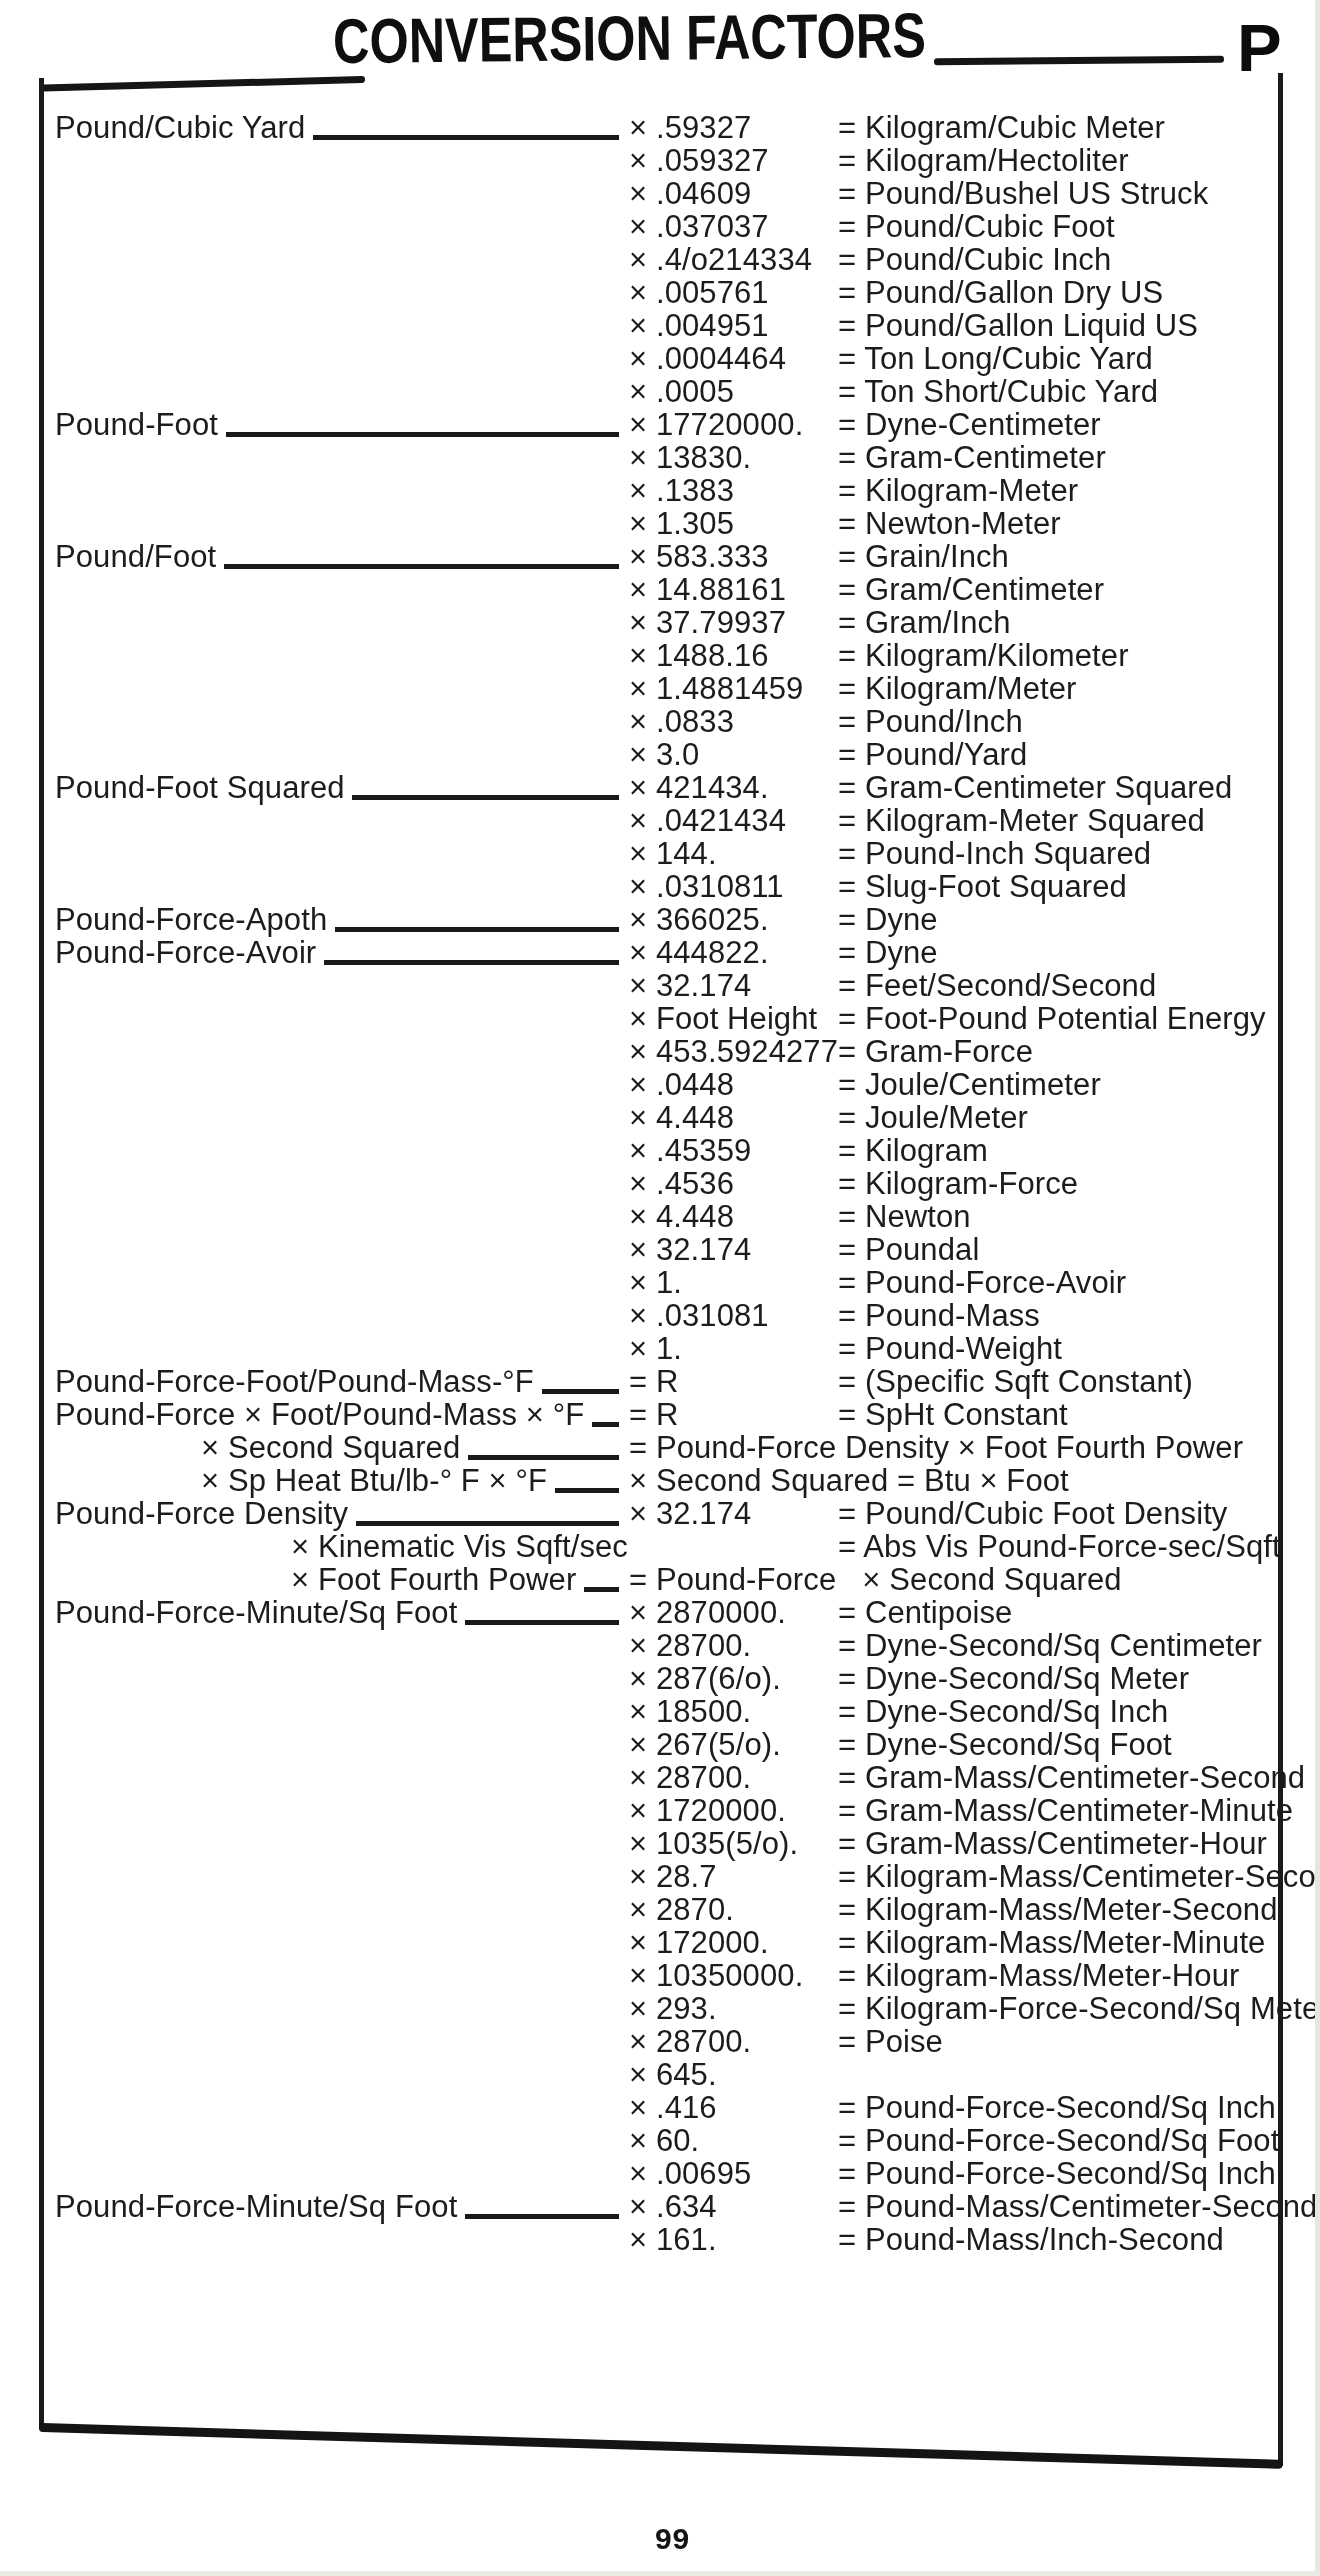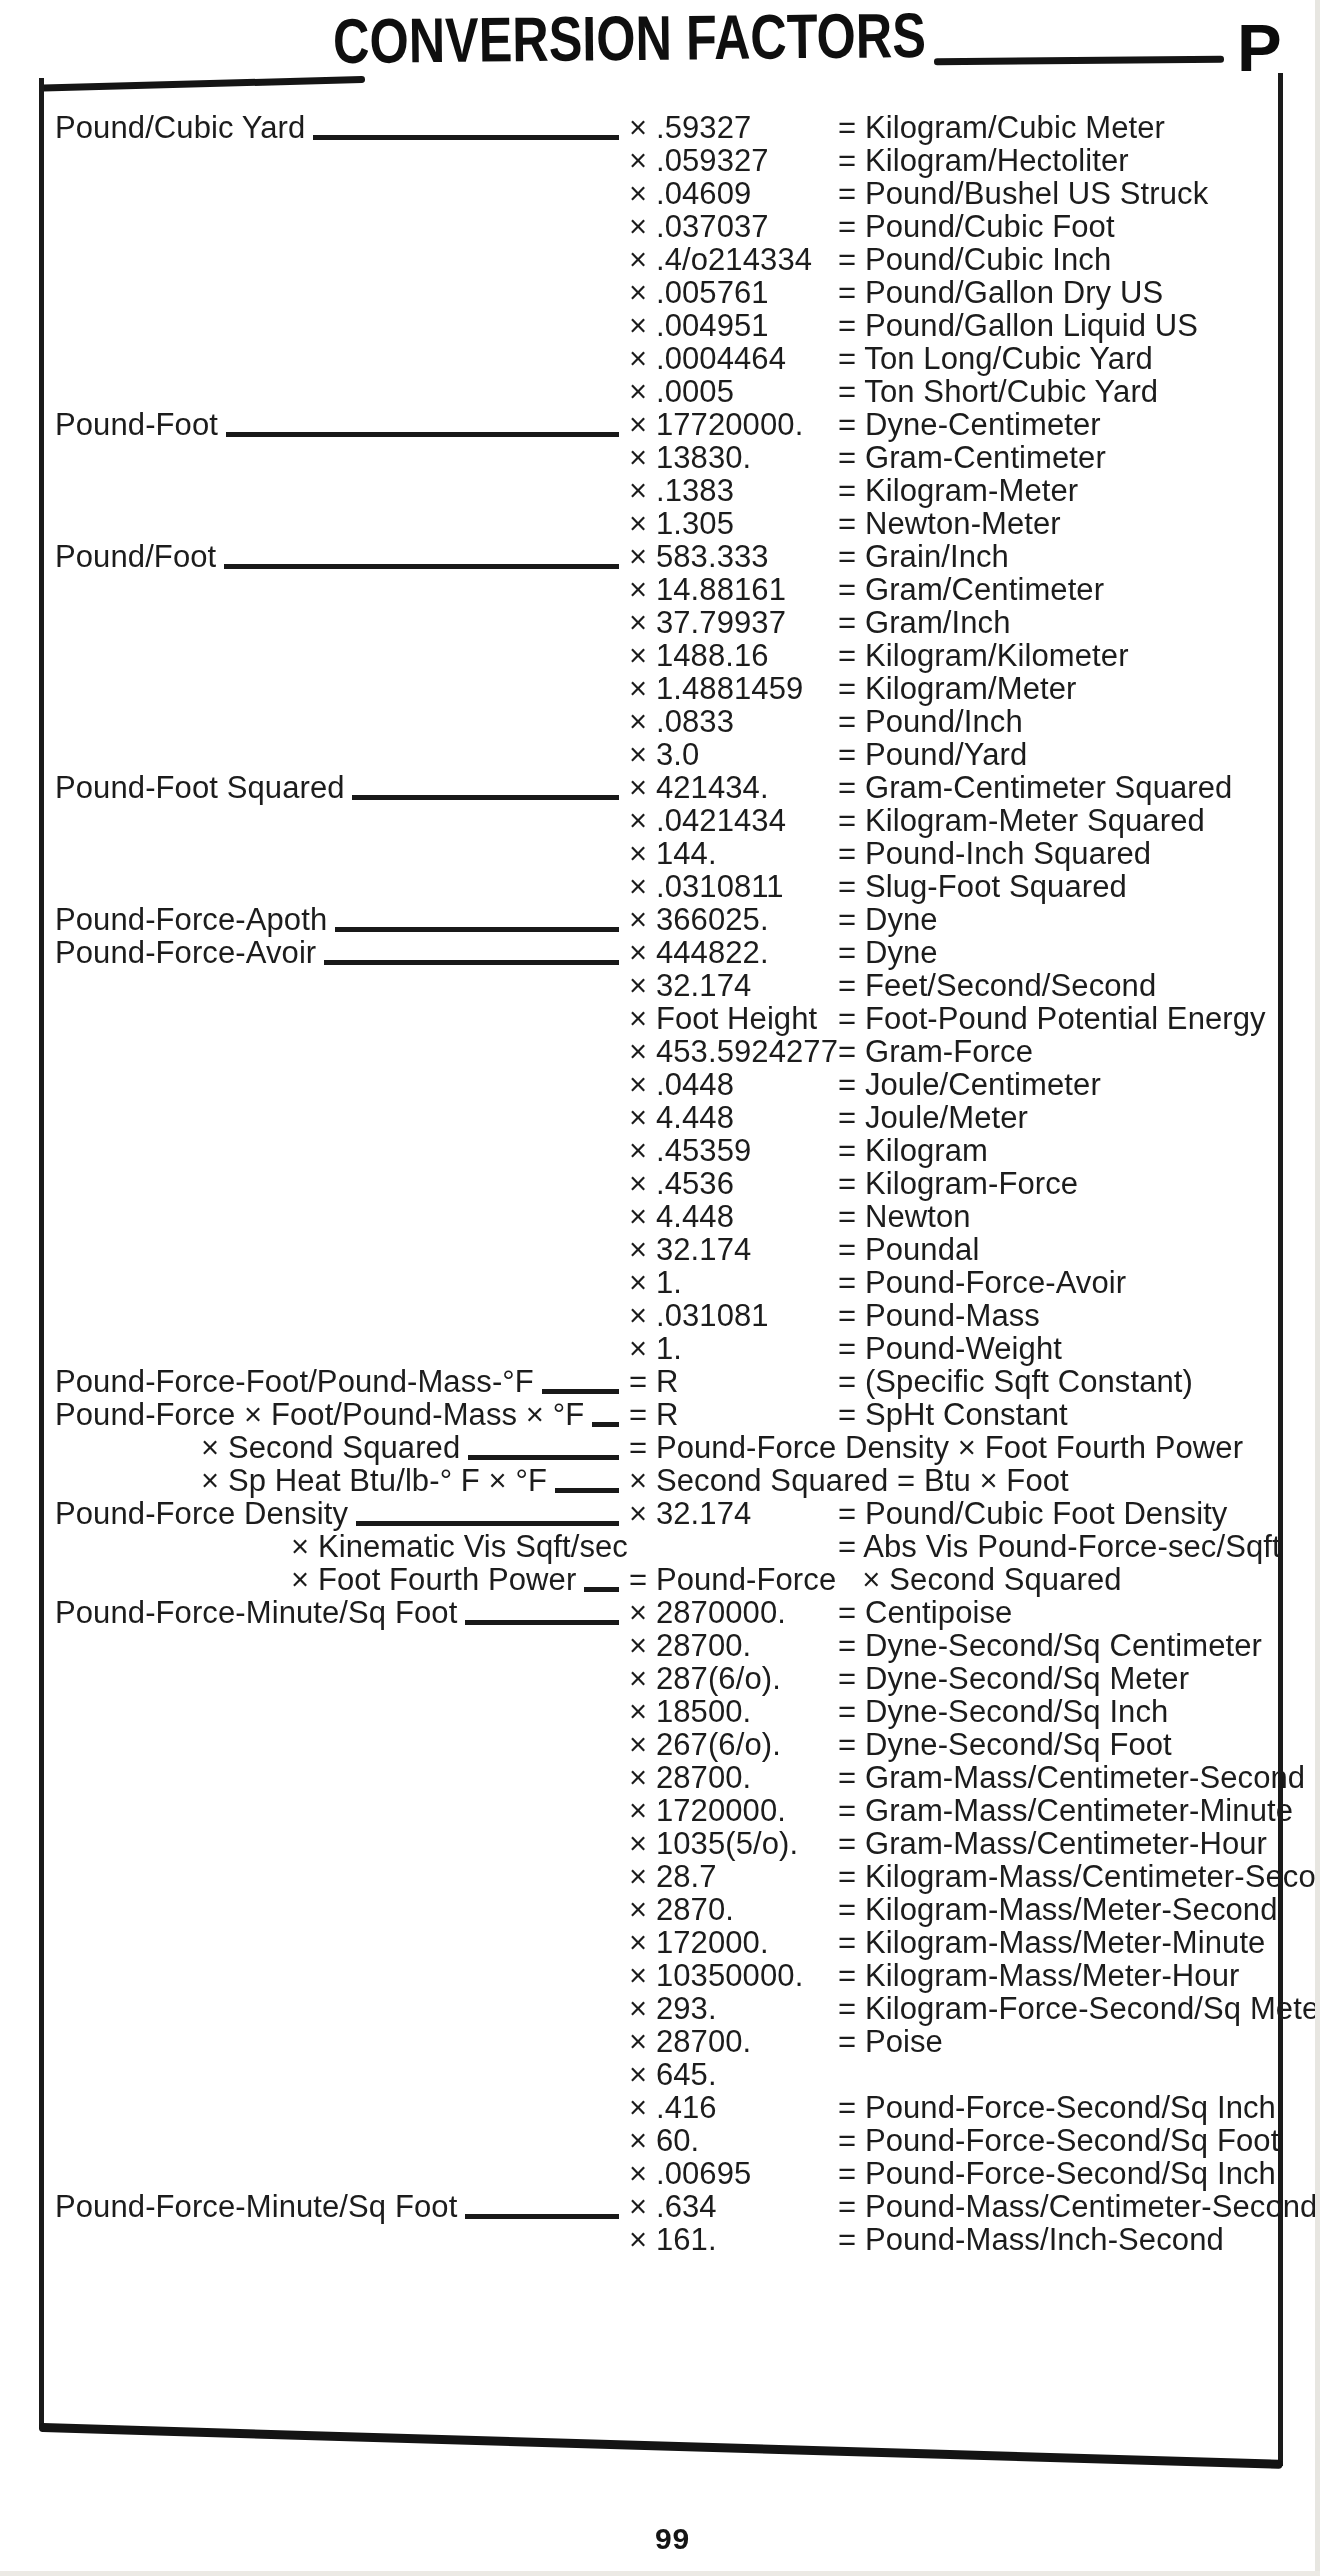--- a/index.html
+++ b/index.html
@@ -141,21 +141,21 @@
       <div class="row"><div class="lab"><span class="txt">Pound-Force × Foot/Pound-Mass × °F</span><span class="fill"></span></div><div class="val">= R</div><div class="res">= SpHt Constant</div></div>
       <div class="row"><div class="lab ind1"><span class="txt">× Second Squared</span><span class="fill"></span></div><div class="val span">= Pound-Force Density × Foot Fourth Power</div></div>
       <div class="row"><div class="lab ind1"><span class="txt">× Sp Heat Btu/lb-° F × °F</span><span class="fill"></span></div><div class="val span">× Second Squared = Btu × Foot</div></div>
       <div class="row"><div class="lab"><span class="txt">Pound-Force Density</span><span class="fill"></span></div><div class="val">× 32.174</div><div class="res">= Pound/Cubic Foot Density</div></div>
       <div class="row"><div class="lab ind2"><span class="txt">× Kinematic Vis Sqft/sec</span><span class="fill"></span></div><div class="val"></div><div class="res">= Abs Vis Pound-Force-sec/Sqft</div></div>
       <div class="row"><div class="lab ind2"><span class="txt">× Foot Fourth Power</span><span class="fill"></span></div><div class="val span">= Pound-Force   × Second Squared</div></div>
       <div class="row"><div class="lab"><span class="txt">Pound-Force-Minute/Sq Foot</span><span class="fill"></span></div><div class="val">× 2870000.</div><div class="res">= Centipoise</div></div>
       <div class="row"><div class="lab"><span class="txt"></span></div><div class="val">× 28700.</div><div class="res">= Dyne-Second/Sq Centimeter</div></div>
       <div class="row"><div class="lab"><span class="txt"></span></div><div class="val">× 287(6/o).</div><div class="res">= Dyne-Second/Sq Meter</div></div>
       <div class="row"><div class="lab"><span class="txt"></span></div><div class="val">× 18500.</div><div class="res">= Dyne-Second/Sq Inch</div></div>
-      <div class="row"><div class="lab"><span class="txt"></span></div><div class="val">× 267(6/o).</div><div class="res">= Dyne-Second/Sq Foot</div></div>
+      <div class="row"><div class="lab"><span class="txt"></span></div><div class="val">× 267(5/o).</div><div class="res">= Dyne-Second/Sq Foot</div></div>
       <div class="row"><div class="lab"><span class="txt"></span></div><div class="val">× 28700.</div><div class="res">= Gram-Mass/Centimeter-Second</div></div>
       <div class="row"><div class="lab"><span class="txt"></span></div><div class="val">× 1720000.</div><div class="res">= Gram-Mass/Centimeter-Minute</div></div>
       <div class="row"><div class="lab"><span class="txt"></span></div><div class="val">× 1035(5/o).</div><div class="res">= Gram-Mass/Centimeter-Hour</div></div>
       <div class="row"><div class="lab"><span class="txt"></span></div><div class="val">× 28.7</div><div class="res">= Kilogram-Mass/Centimeter-Second</div></div>
       <div class="row"><div class="lab"><span class="txt"></span></div><div class="val">× 2870.</div><div class="res">= Kilogram-Mass/Meter-Second</div></div>
       <div class="row"><div class="lab"><span class="txt"></span></div><div class="val">× 172000.</div><div class="res">= Kilogram-Mass/Meter-Minute</div></div>
       <div class="row"><div class="lab"><span class="txt"></span></div><div class="val">× 10350000.</div><div class="res">= Kilogram-Mass/Meter-Hour</div></div>
       <div class="row"><div class="lab"><span class="txt"></span></div><div class="val">× 293.</div><div class="res">= Kilogram-Force-Second/Sq Meter</div></div>
       <div class="row"><div class="lab"><span class="txt"></span></div><div class="val">× 28700.</div><div class="res">= Poise</div></div>
       <div class="row"><div class="lab"><span class="txt"></span></div><div class="val">× 645.</div></div>

